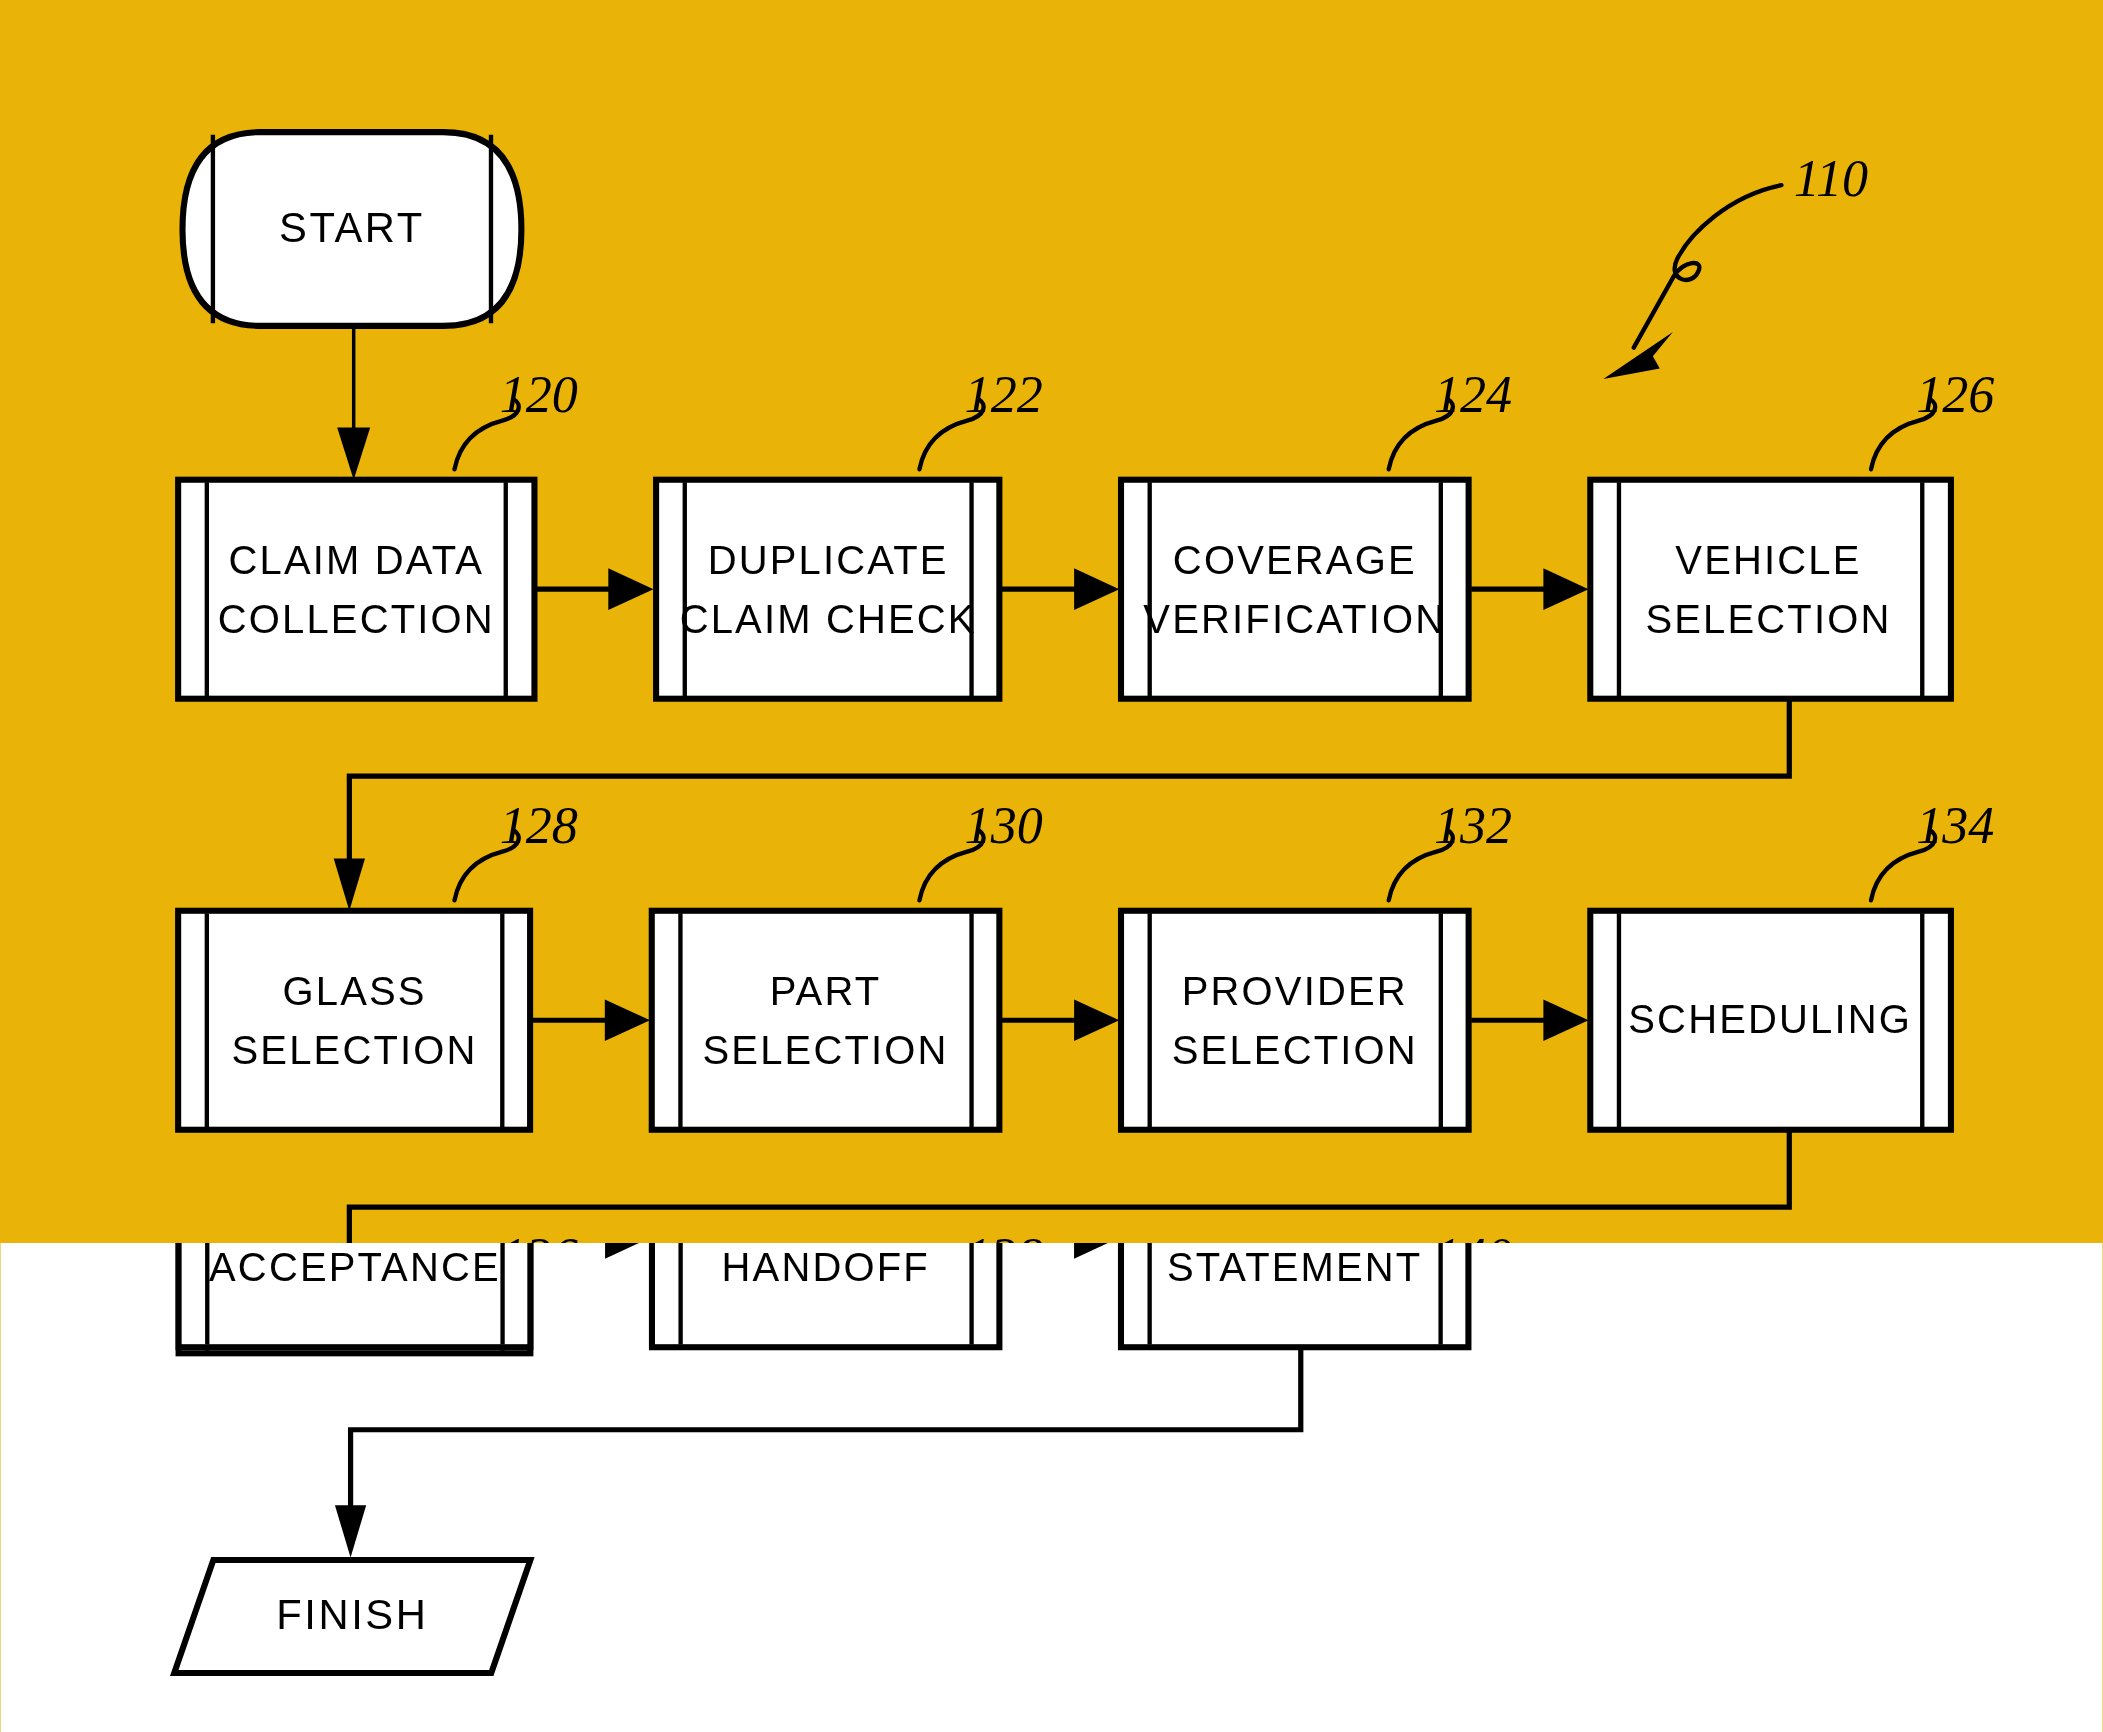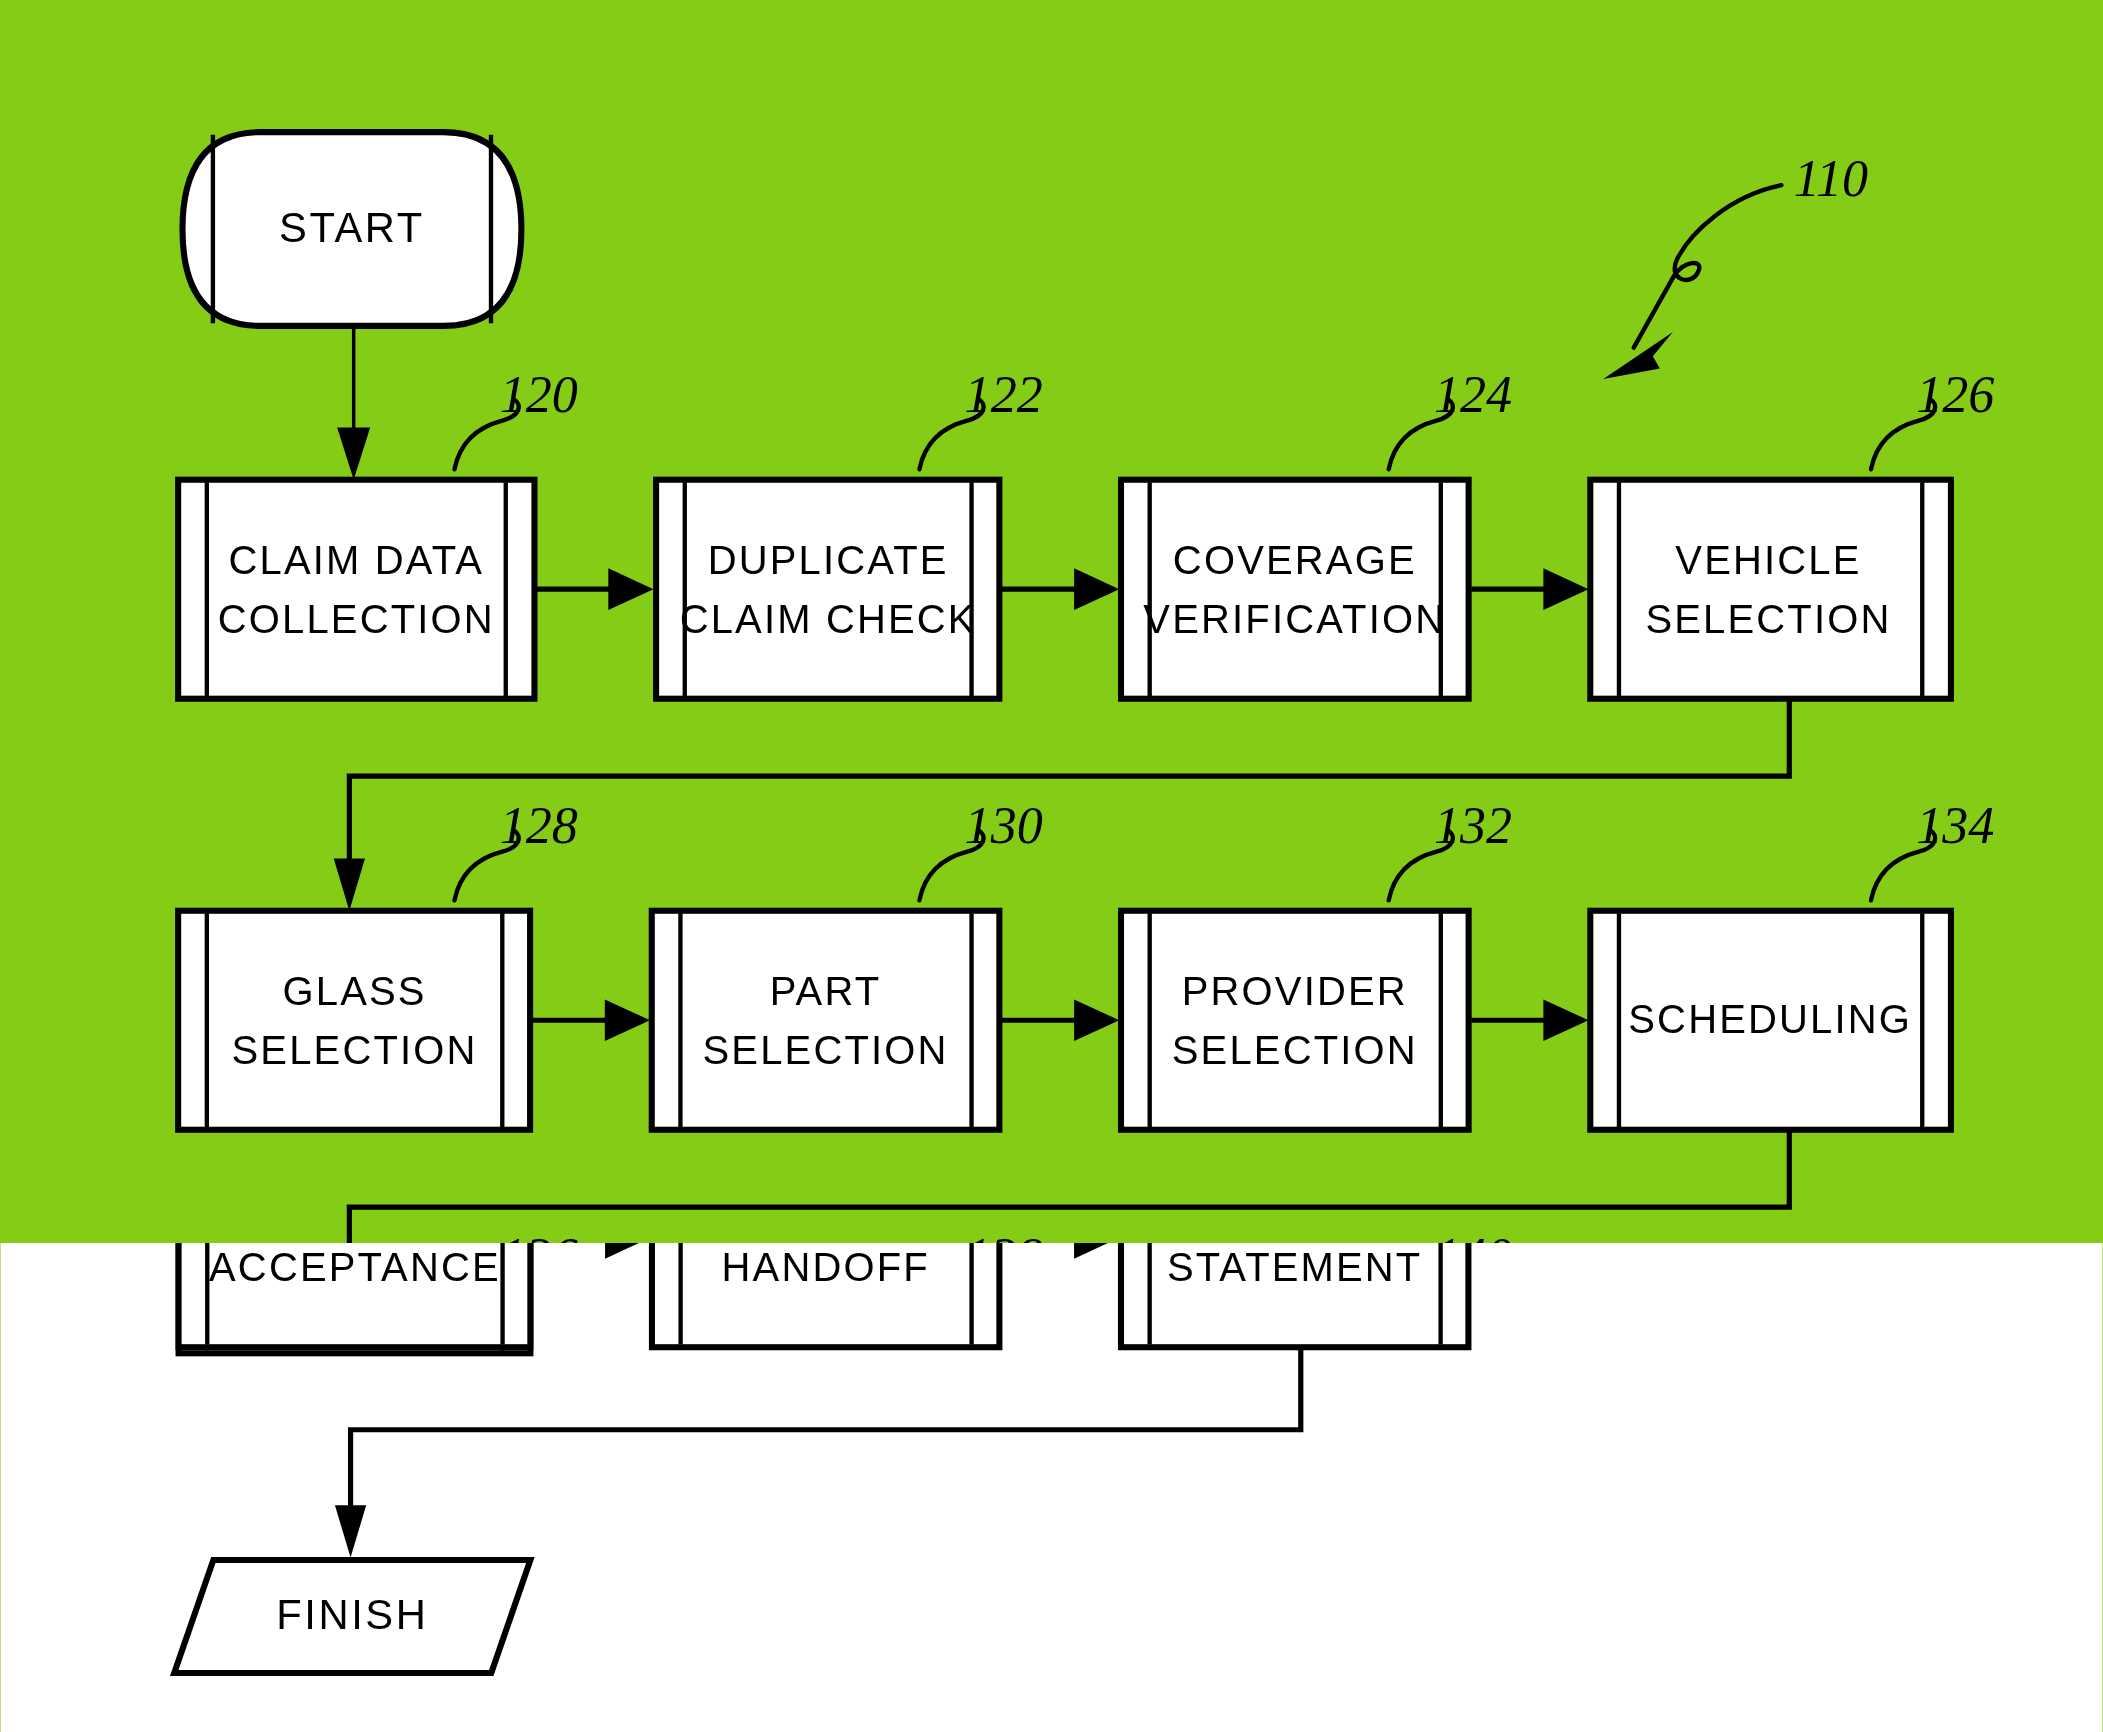--- a/index.html
+++ b/index.html
@@ -8,21 +8,21 @@
     padding: 0;
     background: #ffffff;
   }
   body {
     font-family: "Liberation Sans", sans-serif;
   }
   #page {
     position: relative;
     width: 2103px;
     height: 1732px;
-    background: #84cc16;
+    background: #eab308;
     overflow: hidden;
   }
   #figure-svg {
     display: block;
     width: 2103px;
     height: 1732px;
   }
   .node-label {
     font-family: "Liberation Sans", sans-serif;
     font-size: 46px;

